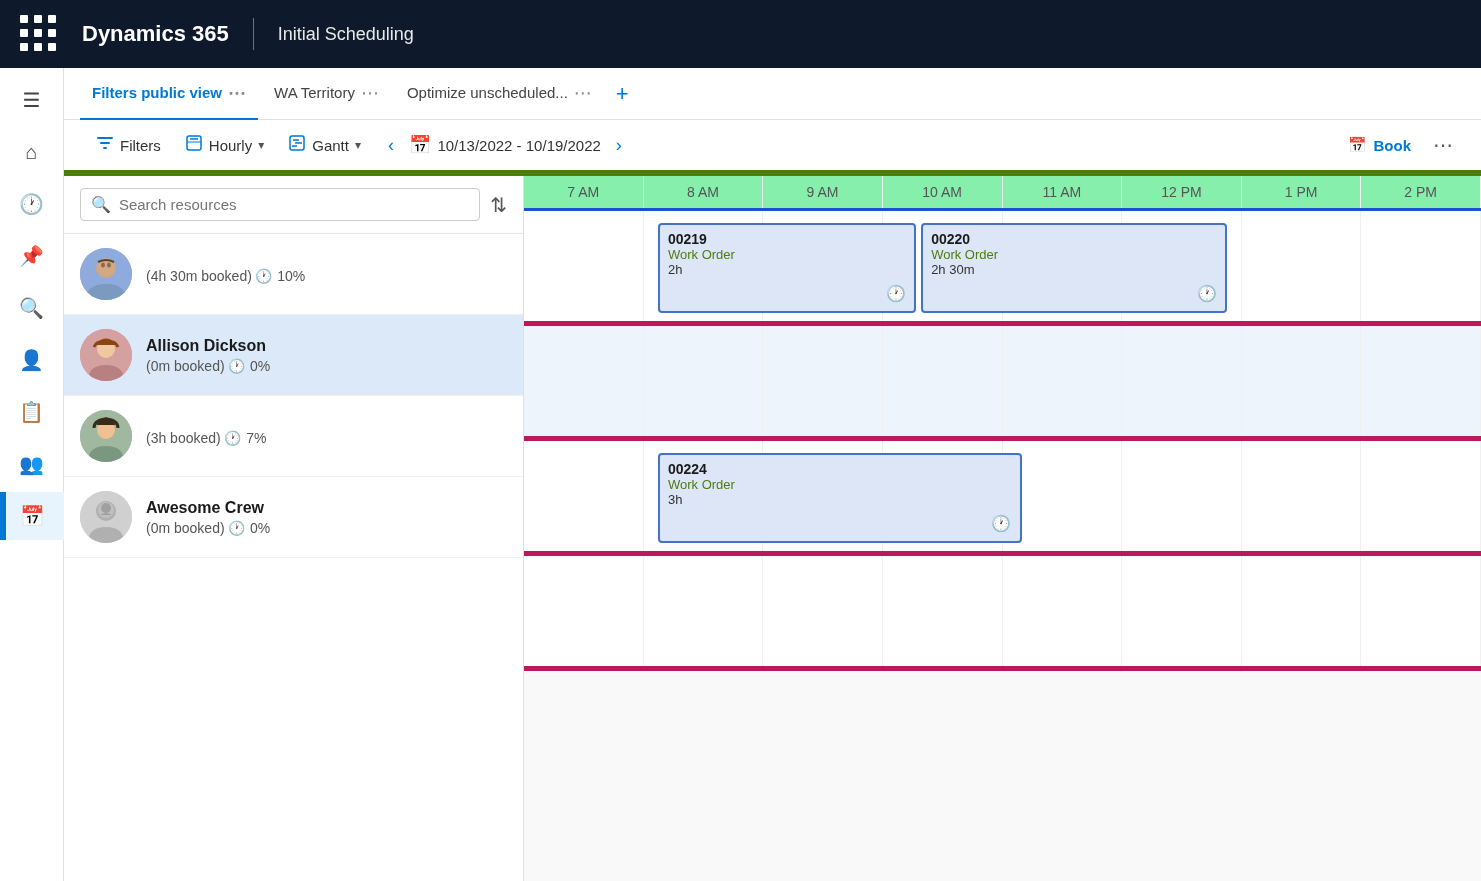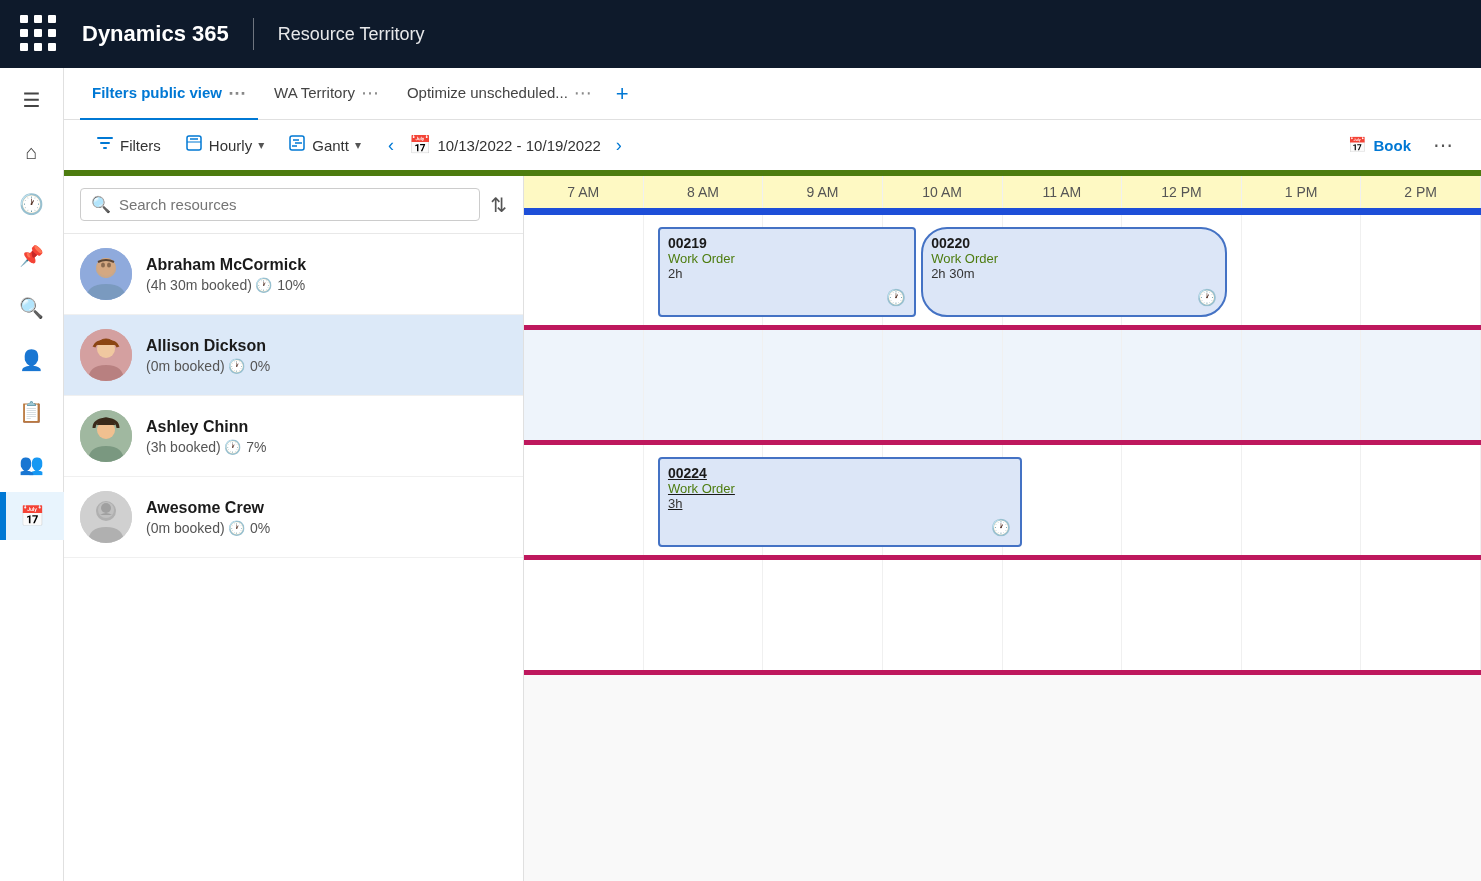--- a/index.html
+++ b/index.html
@@ -242,22 +242,22 @@
     .gantt-date-header {
       padding: 10px 20px 6px;
       font-size: 17px;
       font-weight: 700;
       color: #1a1a1a;
       background: #ffffff;
       border-bottom: 1px solid #e8e8e8;
     }
     .gantt-time-header {
       display: flex;
-      background: #fef9c3;
-      border-bottom: 7px solid #1d4ed8;
+      background: #86efac;
+      border-bottom: 3px solid #1d4ed8;
     }
     .time-col {
       flex: 1;
       text-align: center;
       padding: 8px 0;
       font-size: 14px;
       color: #555;
       border-right: 1px solid #f0f0f0;
     }
     .gantt-rows { flex: 1; overflow-y: auto; }
@@ -308,21 +308,21 @@
       <span></span>
     <span></span>
       <span></span>
       <span></span>
     <span></span>
       <span></span>
       <span></span>
   </div>
   <span class="topbar-title">Dynamics 365</span>
   <div class="topbar-divider"></div>
-  <span class="topbar-subtitle">Resource Territory</span>
+  <span class="topbar-subtitle">Initial Scheduling</span>
 </div>
 
 <div class="main-layout">
 
   <div class="sidenav">
     <div class="sidenav-item">
       <span>☰</span>
     </div>
     <div class="sidenav-item">
       <span>⌂</span>
@@ -441,21 +441,20 @@
                 <ellipse cx="26" cy="20" rx="10" ry="10" fill="#c9a88a"></ellipse>
                 <ellipse cx="26" cy="20" rx="10" ry="10" fill="#c9a88a"></ellipse>
                 <path d="M6 52 Q6 36 26 36 Q46 36 46 52" fill="#7a9abf"></path>
                 <ellipse cx="26" cy="19" rx="9" ry="9" fill="#d4a882"></ellipse>
                 <ellipse cx="23" cy="17" rx="2" ry="2.5" fill="#8a6a50"></ellipse>
                 <ellipse cx="29" cy="17" rx="2" ry="2.5" fill="#8a6a50"></ellipse>
                 <path d="M18 14 Q26 10 34 14" fill="none" stroke="#5a4535" stroke-width="2"></path>
               </svg>
             </div>
             <div class="resource-info">
-              <div class="resource-name">Abraham McCormick</div>
               <div class="resource-meta">
                 <span>(4h 30m booked)</span>
                 <span class="meta-clock">🕐</span>
                 <span>10%</span>
               </div>
             </div>
           </div>
 
           <div class="resource-item selected">
             <div class="avatar" style="background:#d4a0a0; overflow:hidden;">
@@ -481,21 +480,20 @@
             <div class="avatar" style="background:#a0b8a0; overflow:hidden;">
               <svg viewBox="0 0 52 52" xmlns="http://www.w3.org/2000/svg">
                 <rect width="52" height="52" fill="#a0b8a0"></rect>
                 <ellipse cx="26" cy="20" rx="9" ry="9" fill="#f0c090"></ellipse>
                 <path d="M8 52 Q8 36 26 36 Q44 36 44 52" fill="#7a9880"></path>
                 <path d="M17 15 Q20 8 26 8 Q32 8 35 15" fill="#3a2a1a" stroke="#3a2a1a" stroke-width="1"></path>
                 <path d="M14 18 Q14 10 26 9 Q38 10 38 18" fill="none" stroke="#3a2a1a" stroke-width="3"></path>
               </svg>
             </div>
             <div class="resource-info">
-              <div class="resource-name">Ashley Chinn</div>
               <div class="resource-meta">
                 <span>(3h booked)</span>
                 <span class="meta-clock">🕐</span>
                 <span>7%</span>
               </div>
             </div>
           </div>
 
           <div class="resource-item">
             <div class="avatar" style="background:#d0d0d0; overflow:hidden;">
@@ -545,21 +543,21 @@
             <div class="gantt-cell"></div>
             <div class="gantt-cell"></div>
 
             <div class="work-block" style="left:14%;width:27%;height:90px;">
               <div class="work-block-title">00219</div>
               <div class="work-block-sub">Work Order</div>
               <div class="work-block-dur">2h</div>
               <span class="work-block-clock">🕐</span>
             </div>
 
-            <div class="work-block" style="left:41.5%;width:32%;height:90px;border-radius:26px;">
+            <div class="work-block" style="left:41.5%;width:32%;height:90px;">
               <div class="work-block-title">00220</div>
               <div class="work-block-sub">Work Order</div>
               <div class="work-block-dur">2h 30m</div>
               <span class="work-block-clock">🕐</span>
             </div>
           </div>
 
           <div class="gantt-row selected-row">
             <div class="gantt-cell"></div>
             <div class="gantt-cell"></div>
@@ -574,21 +572,21 @@
           <div class="gantt-row" style="position:relative;">
             <div class="gantt-cell"></div>
             <div class="gantt-cell"></div>
             <div class="gantt-cell"></div>
             <div class="gantt-cell"></div>
             <div class="gantt-cell"></div>
             <div class="gantt-cell"></div>
             <div class="gantt-cell"></div>
             <div class="gantt-cell"></div>
 
-            <div class="work-block" style="left:14%;width:38%;height:90px;text-decoration:underline;">
+            <div class="work-block" style="left:14%;width:38%;height:90px;">
               <div class="work-block-title">00224</div>
               <div class="work-block-sub">Work Order</div>
               <div class="work-block-dur">3h</div>
               <span class="work-block-clock">🕐</span>
             </div>
           </div>
 
           <div class="gantt-row">
             <div class="gantt-cell"></div>
             <div class="gantt-cell"></div>

